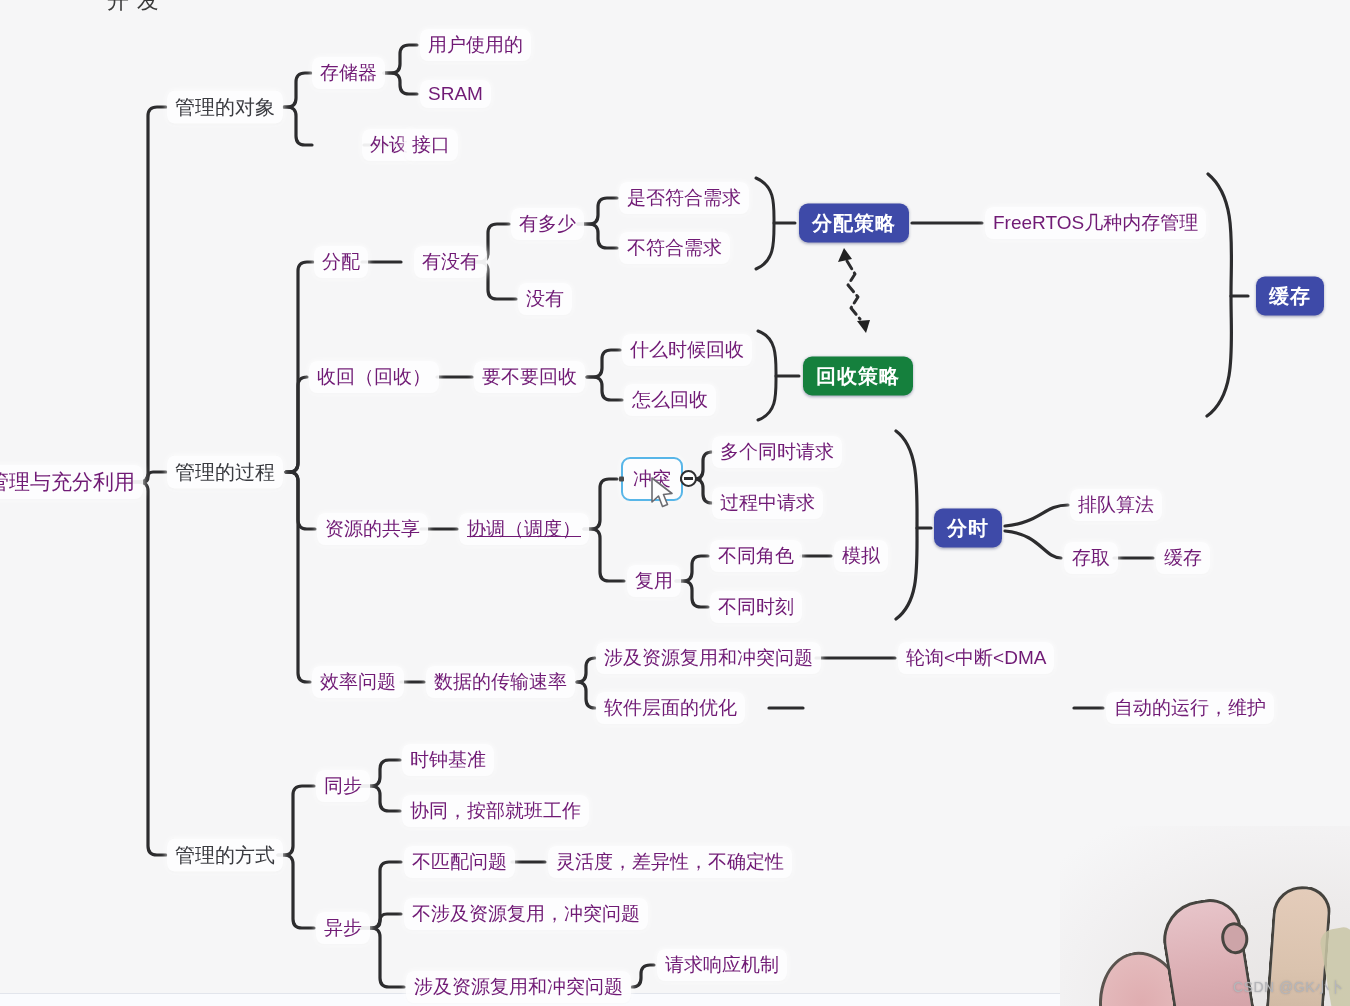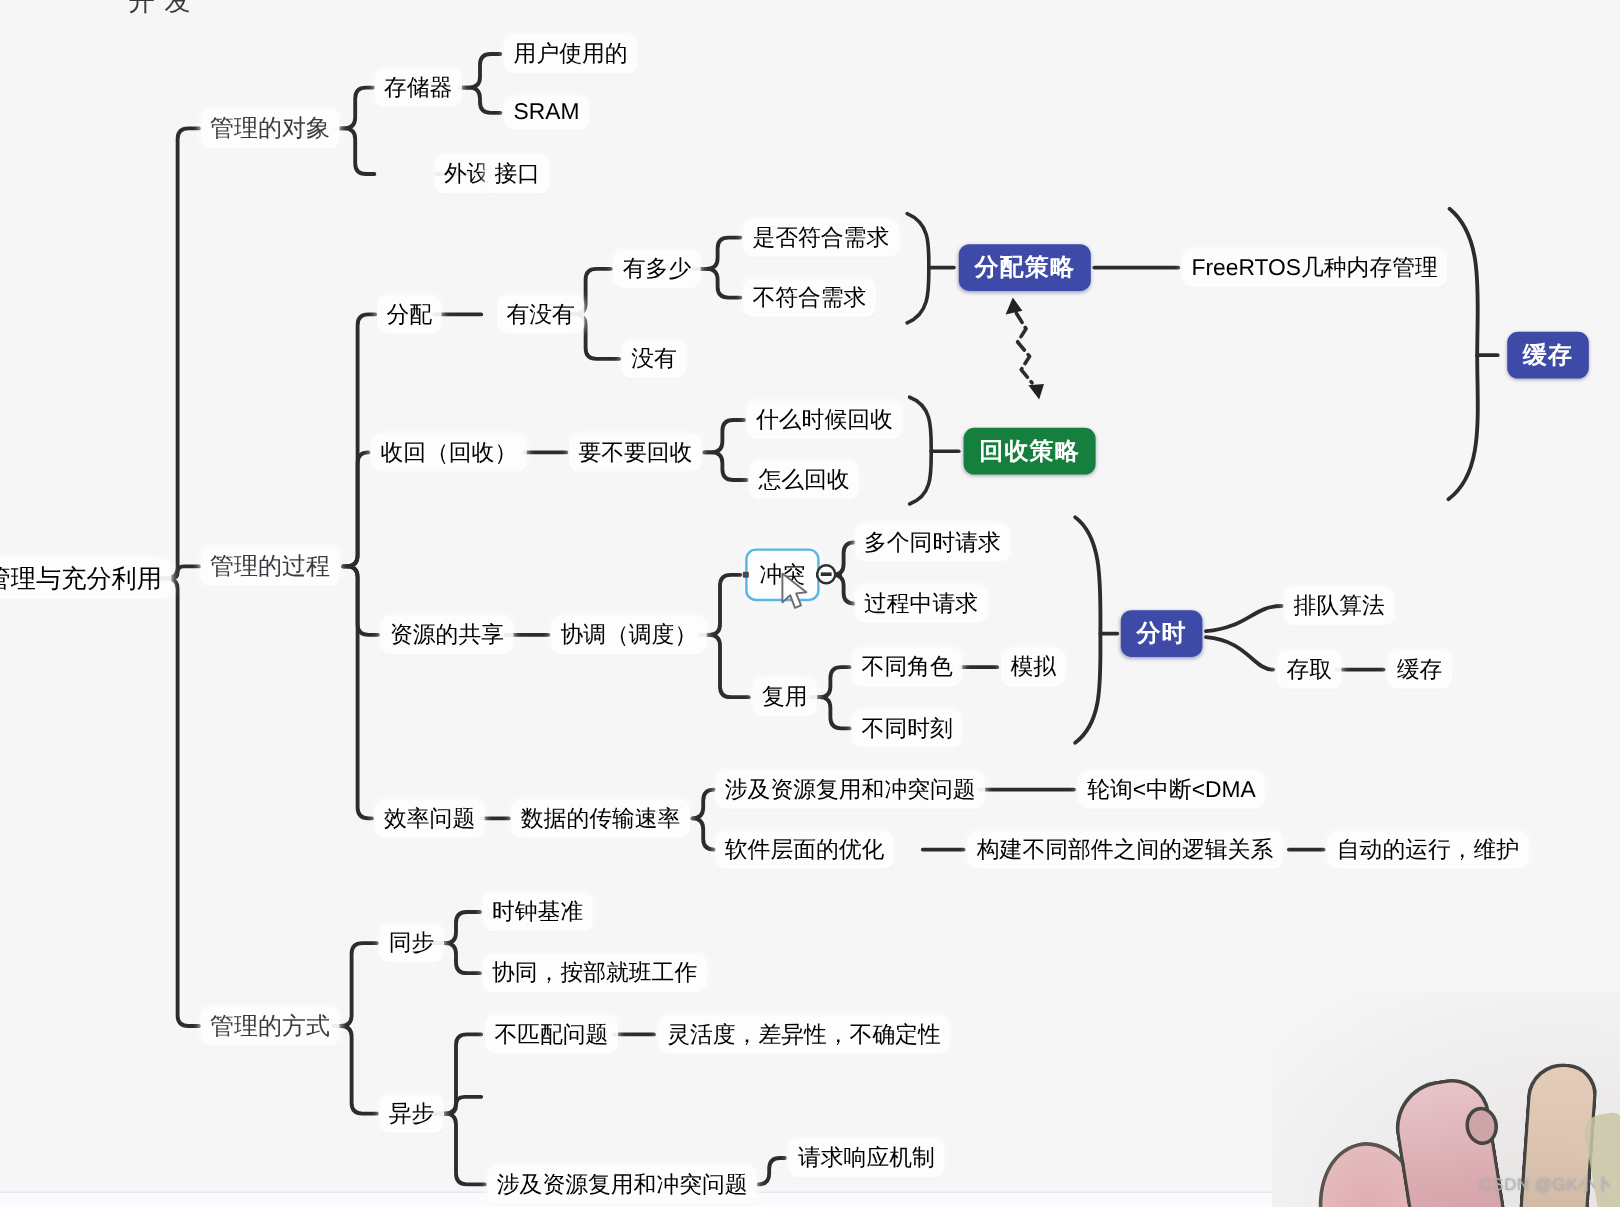--- a/index.html
+++ b/index.html
@@ -15,21 +15,21 @@
   svg.wires path { fill:none; stroke:#2c2c2e; stroke-width:3.2; stroke-linecap:round; stroke-linejoin:round; }
   svg.wires path.thin { stroke-width:3; }
   svg.wires path.zig { stroke-width:3; stroke-dasharray:9 5; }
   svg.wires polygon { fill:#222; }
 
   .node {
     position:absolute; z-index:2;
     transform:translateY(-50%);
     white-space:nowrap;
     font-size:19px;
-    color:#000000;
+    color:#701a75;
     background:rgba(253,253,254,.93);
     padding:3px 8px;
     border-radius:8px;
     box-shadow:0 0 6px rgba(255,255,255,.9), 0 1px 2px rgba(0,0,0,.03);
     cursor:default;
   }
   .lvl1 { font-size:20px; color:#3a3b40; }
   .root-node { font-size:21px; }
   .accent {
     background:#3e4aa8; color:#fff; font-weight:bold; font-size:20px;
@@ -213,47 +213,47 @@
   <div class="node" style="left:985px; top:223px;">FreeRTOS几种内存管理</div>
 
   <div class="node" style="left:309px; top:377px;">收回（回收）</div>
   <div class="node" style="left:474px; top:377px;">要不要回收</div>
   <div class="node" style="left:622px; top:350px;">什么时候回收</div>
   <div class="node" style="left:624px; top:400px;">怎么回收</div>
   <div class="node accent" style="left: 803px; top: 376px; background: #15803d;">回收策略</div>
   <div class="node accent" style="left: 1256px; top: 296px; background: rgb(62, 74, 168);">缓存</div>
 
   <div class="node" style="left:317px; top:529px;">资源的共享</div>
-  <div class="node" style="left:459px; top:529px;">协调（调度）</div>
+  <div class="node" style="left:459px; top:529px;text-decoration:underline;">协调（调度）</div>
   <div class="node selected" style="left: 621px; top: 479px; border-color: rgb(88, 182, 232);">冲突</div>
   <div class="node" style="left:712px; top:452px;">多个同时请求</div>
   <div class="node" style="left:712px; top:503px;">过程中请求</div>
   <div class="node" style="left:627px; top:581px;">复用</div>
   <div class="node" style="left:710px; top:556px;">不同角色</div>
   <div class="node" style="left:834px; top:556px;">模拟</div>
   <div class="node" style="left:710px; top:607px;">不同时刻</div>
   <div class="node accent" style="left: 934px; top: 528px; background: rgb(62, 74, 168);">分时</div>
   <div class="node" style="left:1070px; top:505px;">排队算法</div>
   <div class="node" style="left:1064px; top:558px;">存取</div>
   <div class="node" style="left:1156px; top:558px;">缓存</div>
 
   <div class="node" style="left:312px; top:682px;">效率问题</div>
   <div class="node" style="left:426px; top:682px;">数据的传输速率</div>
   <div class="node" style="left:596px; top:658px;">涉及资源复用和冲突问题</div>
   <div class="node" style="left:898px; top:658px;">轮询&lt;中断&lt;DMA</div>
   <div class="node" style="left:596px; top:708px;">软件层面的优化</div>
-  <div class="node" style="left:806px; top:708px;">构建不同部件之间的逻辑关系</div>
   <div class="node" style="left:1106px; top:708px;">自动的运行，维护</div>
 
   <div class="node" style="left:316px; top:786px;">同步</div>
   <div class="node" style="left:402px; top:760px;">时钟基准</div>
   <div class="node" style="left:402px; top:811px;">协同，按部就班工作</div>
   <div class="node" style="left:316px; top:928px;">异步</div>
   <div class="node" style="left:404px; top:862px;">不匹配问题</div>
   <div class="node" style="left:548px; top:862px;">灵活度，差异性，不确定性</div>
+  <div class="node" style="left:404px; top:914px;">不涉及资源复用，冲突问题</div>
   <div class="node" style="left:406px; top:987px;">涉及资源复用和冲突问题</div>
   <div class="node" style="left:657px; top:965px;">请求响应机制</div>
 
   <div class="collapse-icon"></div>
 
   <svg class="cursor-icon" width="26" height="34">
     <polygon points="2,1 2,25 8.5,19 12.5,29.5 17.5,27.5 13.5,17.5 22,16.5" fill="#fdfdfd" stroke="#6b6b70" stroke-width="1.6" stroke-linejoin="round"></polygon>
   </svg>
 
   <div class="bottom-strip"></div>

